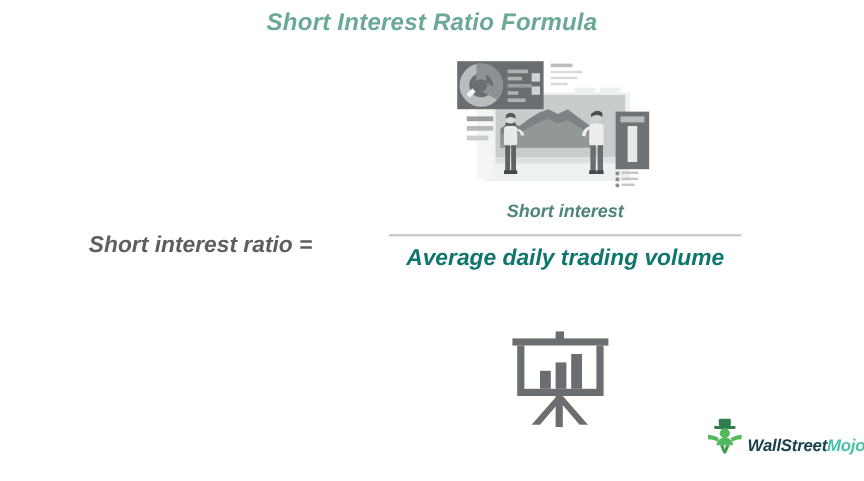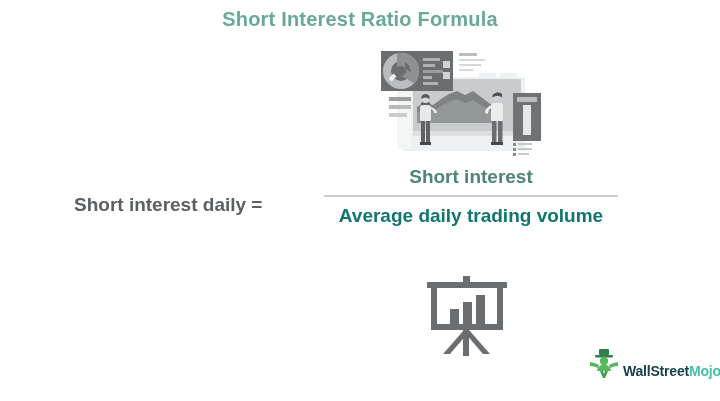--- a/index.html
+++ b/index.html
@@ -9,20 +9,21 @@
   }
   body {
     font-family: "Liberation Sans", sans-serif;
   }
   .canvas {
     position: relative;
     width: 720px;
     height: 401px;
     background: #ffffff;
     overflow: hidden;
+    font-style: italic;
   }
 
   
   .title {
     position: absolute;
     left: 0;
     top: 8px;
     width: 720px;
     text-align: center;
     font-size: 20px;
@@ -52,21 +53,21 @@
     white-space: nowrap;
   }
   .fraction {
     position: absolute;
     left: 318px;
     top: 163px;
     width: 306px;
     text-align: center;
   }
   .numerator {
-    font-size: 19px;
+    font-size: 15px;
     font-weight: bold;
     color: #4e8578;
     line-height: 28px;
     white-space: nowrap;
   }
   .fraction-bar {
     height: 2px;
     background: #c9cdce;
     margin: 4px 6px 5px 6px;
     border-radius: 1px;
@@ -187,21 +188,21 @@
         <rect x="114" y="56" width="12" height="19" rx="3" fill="#eceeee"></rect>
         <path d="M114 58 q-6 3 -6 8 l3 1 q0 -4 3 -6 Z" fill="#eceeee"></path>
         <rect x="115" y="74" width="4.5" height="22" fill="#6a6e70"></rect>
         <rect x="121" y="74" width="4.5" height="22" fill="#6a6e70"></rect>
         <rect x="114" y="95" width="6" height="3" fill="#44484a"></rect>
         <rect x="120" y="95" width="6" height="3" fill="#44484a"></rect>
       </g>
     </svg>
   </div>
 
-  <div class="lhs">Short interest daily =</div>
+  <div class="lhs">Short interest ratio =</div>
 
   <div class="fraction">
     <div class="numerator">Short interest</div>
     <div class="fraction-bar"></div>
     <div class="denominator">Average daily trading volume</div>
   </div>
 
   <div class="presentation">
     <svg width="96" height="80" viewBox="0 0 96 80" xmlns="http://www.w3.org/2000/svg">
 

